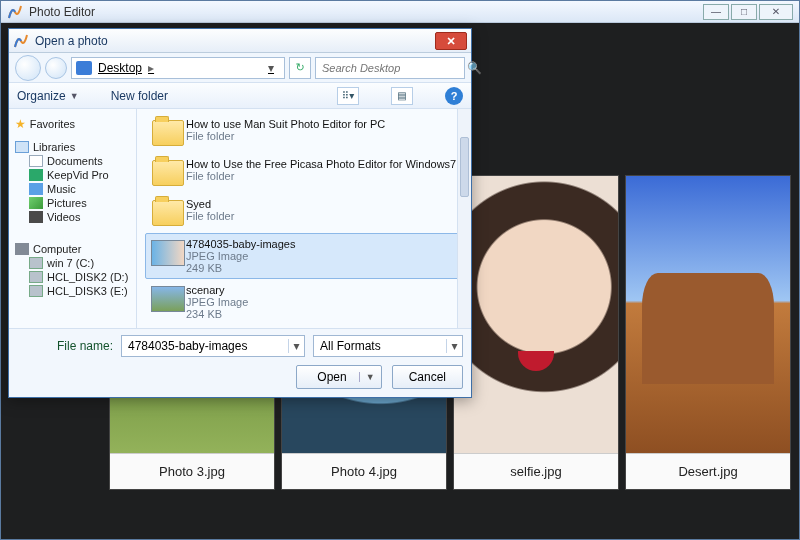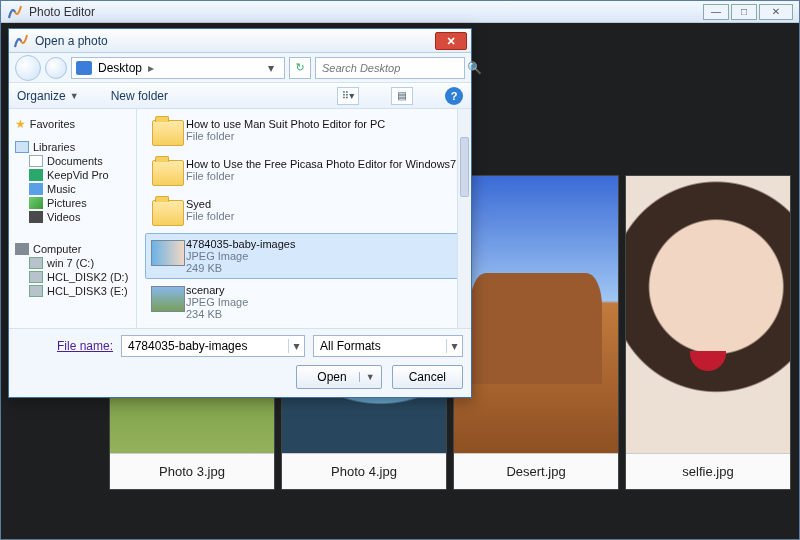--- a/index.html
+++ b/index.html
@@ -33,21 +33,21 @@
   
   .dialog { position:absolute; left:8px; top:28px; width:464px; height:370px; background:#f7fbff; border:1px solid #3e6fa7; box-shadow:0 3px 14px rgba(0,0,0,.35); display:flex; flex-direction:column; }
   .dlg-title { height:24px; background:linear-gradient(#fdfefe,#e6eef8); border-bottom:1px solid #bcd; display:flex; align-items:center; padding:0 4px; font-size:12px; color:#1b3a63; }
   .dlg-title .logo{width:16px;height:16px;margin-right:6px;}
   .dlg-title .spacer{flex:1;}
   .closebtn{width:32px;height:18px;background:#d64b3b;border:1px solid #9e2b1d;color:#fff;font-size:11px;text-align:center;line-height:16px;font-weight:bold;border-radius:2px;}
 
   .navrow{height:30px;display:flex;align-items:center;padding:3px 6px;gap:4px;border-bottom:1px solid #d4e1f1;background:#f0f6fd;}
   .navbtn{width:26px;height:26px;border:1px solid #a9c5e4;border-radius:50%;background:radial-gradient(circle at 35% 35%,#fff,#cfe3f7);}
   .navbtn.small{width:22px;height:22px;}
-  .breadcrumb{flex:1;height:22px;border:1px solid #a8bfd9;background:#fff;display:flex;align-items:center;font-size:12px;padding:0 4px;}
+  .breadcrumb{flex:1;height:22px;border:1px solid #a8bfd9;background:#fff;display:flex;align-items:center;font-size:12px;padding:0 4px;text-decoration:underline;}
   .breadcrumb .deskicon{width:16px;height:14px;background:#3b7dd8;margin-right:6px;border-radius:2px;}
   .bc-drop{width:18px;text-align:center;color:#555;}
   .refresh{width:22px;height:22px;border:1px solid #a8bfd9;background:#fff;display:flex;align-items:center;justify-content:center;font-size:11px;color:#3a6;}
   .search{width:150px;height:22px;border:1px solid #a8bfd9;background:#fff;padding:0 4px;display:flex;align-items:center;}
   .search input{flex:1;border:0;outline:0;font-size:11px;color:#777;font-style:italic;background:transparent;}
   .mag{color:#4a7ec7;font-size:12px;}
 
   .toolbar{height:26px;border-bottom:1px solid #d4e1f1;background:linear-gradient(#fbfdff,#e9f1fb);display:flex;align-items:center;padding:0 8px;font-size:12px;gap:32px;}
   .tbtn{display:flex;align-items:center;gap:4px;color:#1b3a63;}
   .tspacer{flex:1;}
@@ -78,21 +78,21 @@
   .jpeg{width:34px;height:26px;background:#8aa;border:1px solid #789;}
   .jpeg.baby{background:linear-gradient(90deg,#6bb3e6,#f2d7c3);}
   .jpeg.scen{background:linear-gradient(180deg,#86b6e8,#7aa05a);}
   .meta .t1{color:#111;}
   .meta .t2{color:#6d7b8c;}
   .scroll{position:absolute;right:0;top:0;bottom:0;width:14px;background:#eef3fa;border-left:1px solid #d4e1f1;}
   .scroll .th{position:absolute;left:2px;right:2px;top:28px;height:60px;background:#cdd9ea;border:1px solid #aebfd6;border-radius:2px;}
 
   .footer{border-top:1px solid #d4e1f1;padding:6px 8px 8px;background:#f2f7fd;}
   .frow{display:flex;align-items:center;gap:8px;font-size:12px;}
-  .frow label{width:96px;text-align:right;color:#4c1d95;text-decoration:underline;}
+  .frow label{width:96px;text-align:right;color:#14532d;}
   .combo{height:22px;border:1px solid #9fb7d3;background:#fff;display:flex;align-items:center;font-size:12px;}
   .combo .txt{flex:1;padding:0 6px;}
   .combo .dd{width:16px;text-align:center;border-left:1px solid #c4d4e8;color:#555;}
   .fname{flex:1;}
   .fmt{width:150px;}
   .btns{display:flex;justify-content:flex-end;gap:10px;margin-top:8px;}
   .btn{height:24px;border:1px solid #8ca8c8;background:linear-gradient(#fff,#e6eef8);font-size:12px;padding:0 16px;border-radius:2px;display:flex;align-items:center;gap:4px;}
   .btn.open{padding-right:6px;padding-left:20px;}
   .btn .split{border-left:1px solid #aac;margin-left:8px;padding-left:6px;color:#555;font-size:9px;}
 </style>
@@ -117,27 +117,27 @@
   <div class="app-body">
     <div class="gallery">
       <div class="thumb tb-photo3">
         <div class="img"></div>
         <div class="cap">Photo 3.jpg</div>
       </div>
       <div class="thumb tb-photo4">
         <div class="img"></div>
         <div class="cap">Photo 4.jpg</div>
       </div>
+      <div class="thumb tb-selfie">
+        <div class="img"></div>
+        <div class="cap">selfie.jpg</div>
+      </div>
       <div class="thumb tb-desert">
         <div class="img"></div>
         <div class="cap">Desert.jpg</div>
-      </div>
-      <div class="thumb tb-selfie">
-        <div class="img"></div>
-        <div class="cap">selfie.jpg</div>
       </div>
     </div>
   </div>
 </div>
 
 <div class="dialog">
   <div class="dlg-title">
     <span class="logo">
       <svg viewBox="0 0 16 16">
           <path d="M2 14 Q5 2 8 8 Q11 14 14 2" stroke="#e78a2e" stroke-width="2" fill="none"></path>

